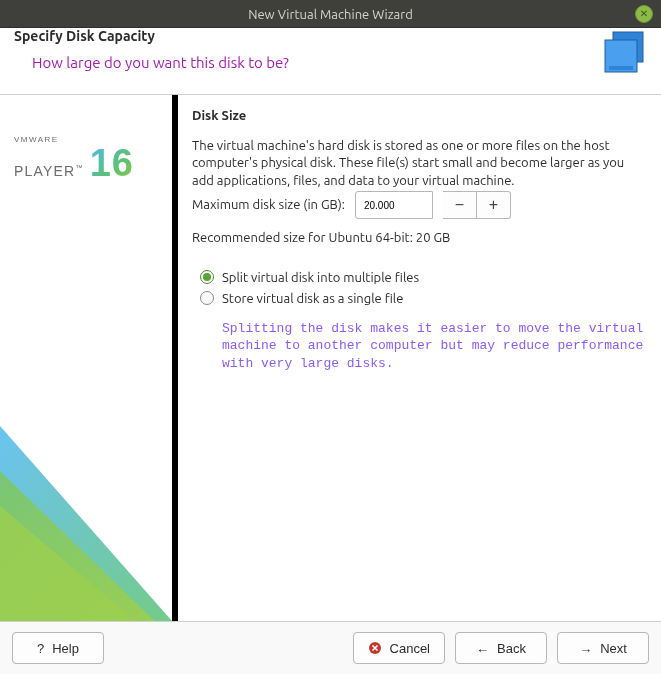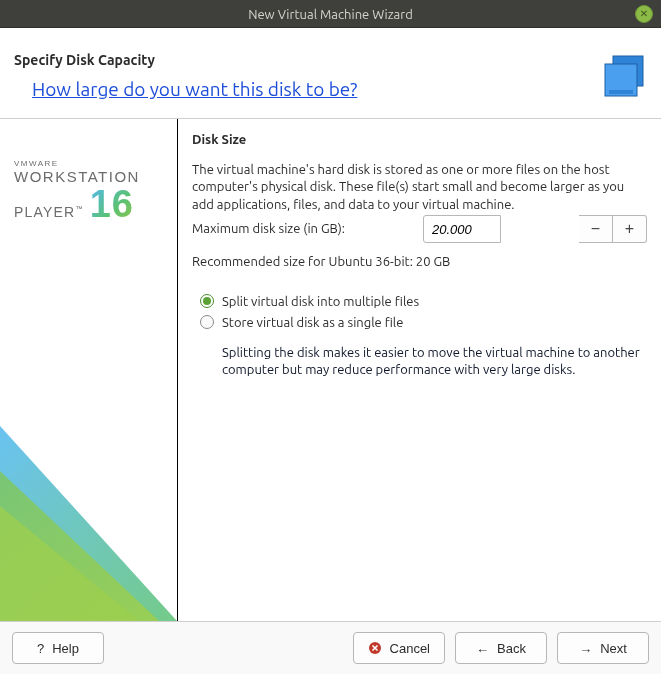--- a/index.html
+++ b/index.html
@@ -40,48 +40,47 @@
       border: 1px solid #6f9837;
       display: flex;
       align-items: center;
       justify-content: center;
       color: #3f5420;
       font-size: 10px;
       line-height: 1;
       cursor: pointer;
     }
     .header {
-      padding: 24px 14px 18px 14px;
+      padding: 0 14px 18px 14px;
       border-bottom: 1px solid #cfcfcf;
       display: flex;
       align-items: flex-start;
       justify-content: space-between;
       background: #fff;
     }
     .header-text h1 {
       font-size: 14px;
       font-weight: bold;
       margin-bottom: 10px;
     }
     .header-text p {
-      font-size: 19px;
+      font-size: 15px;
       padding-left: 18px;
-      color: #1d4ed8;
-      text-decoration: underline;
+      color: #a21caf;
     }
     .header-icon svg { display: block; }
     .body {
       flex: 1;
       display: flex;
       background: #fff;
       min-height: 0;
     }
     .sidebar {
       width: 178px;
-      border-right: 1px solid #000000;
+      border-right: 6px solid #000000;
       position: relative;
       overflow: hidden;
       background: #fff;
     }
     .sidebar-brand {
       position: absolute;
       top: 40px;
       left: 14px;
       color: #6c6c6c;
       letter-spacing: 1px;
@@ -121,33 +120,31 @@
     }
     .content .desc {
       font-size: 13px;
       margin-bottom: 2px;
     }
     .sizerow {
       display: flex;
       align-items: center;
       gap: 10px;
       margin-bottom: 10px;
-      justify-content: space-between;
     }
     .sizerow label { font-size: 13px; }
     .size-input {
       width: 78px;
       height: 28px;
       border: 1px solid #b7b7b7;
       border-radius: 3px 0 0 3px;
       background: #fff;
       padding: 0 8px;
-      font-size: 13px;
+      font-size: 10px;
       outline: none;
-      font-style: italic;
     }
     .stepper {
       display: flex;
     }
     .step-btn {
       width: 34px; height: 28px;
       border: 1px solid #b7b7b7;
       background: #fdfdfd;
       font-size: 16px;
       line-height: 1;
@@ -186,22 +183,23 @@
       content: "";
       position: absolute;
       left: 2px; top: 2px;
       width: 8px; height: 8px;
       border-radius: 50%;
       background: #5aa236;
     }
     .radio-label { font-size: 13px; }
     .radio-note {
       font-size: 13px;
-      color: #0f172a;
+      color: #8b5cf6;
       margin: 2px 0 0 22px;
+      font-family: Liberation Mono, monospace;
     }
     .footer {
       border-top: 1px solid #cfcfcf;
       padding: 10px 12px;
       display: flex;
       align-items: center;
       gap: 10px;
       background: #f9f9f9;
     }
     .footer .spacer { flex: 1; }
@@ -242,21 +240,20 @@
         <rect x="6" y="12" width="32" height="32" fill="#4aa0ef" stroke="#1e5fa3"></rect>
         <rect x="10" y="38" width="24" height="4" fill="#2f84d8"></rect>
       </svg>
     </div>
   </div>
 
   <div class="body">
     <div class="sidebar">
       <div class="sidebar-brand">
         <div class="brand-vmware">VMWARE</div>
-        <div class="brand-workstation">WORKSTATION</div>
         <div class="brand-row">
           <span class="brand-player"><span>PLAYER</span><span class="brand-tm">™</span></span>
           <span class="brand-16">16</span>
         </div>
       </div>
       <svg class="sidebar-wave" viewBox="0 0 178 280" preserveAspectRatio="none">
         <defs>
           <linearGradient id="g1" x1="0" y1="0" x2="1" y2="1">
             <stop offset="0%" stop-color="#4fb8ef"></stop>
             <stop offset="100%" stop-color="#5cc273"></stop>
@@ -278,21 +275,21 @@
 
       <div class="sizerow">
         <label>Maximum disk size (in GB):</label>
         <input class="size-input" value="20.000" style="">
         <div class="stepper">
           <button class="step-btn">−</button>
           <button class="step-btn">+</button>
         </div>
       </div>
 
-      <p class="recommended">Recommended size for Ubuntu 36-bit: 20 GB</p>
+      <p class="recommended">Recommended size for Ubuntu 64-bit: 20 GB</p>
 
       <div class="options">
         <div class="radio-row" style="margin-bottom:4px;">
           <span class="radio selected"></span>
           <span class="radio-label">Split virtual disk into multiple files</span>
         </div>
 
         <div class="radio-row">
           <span class="radio"></span>
           <span class="radio-label">Store virtual disk as a single file</span>

